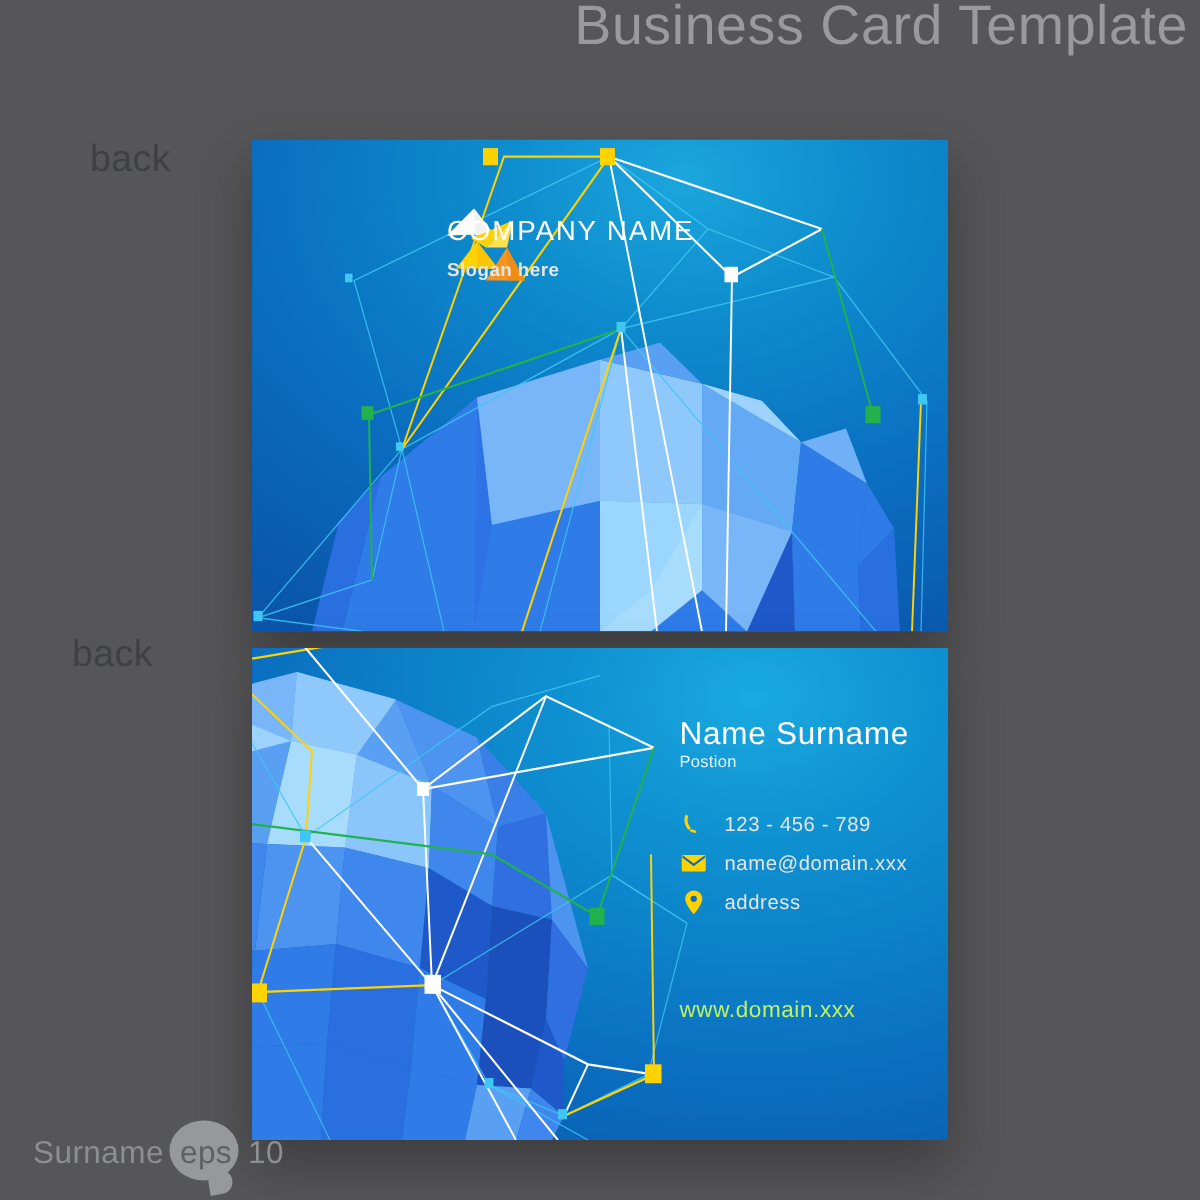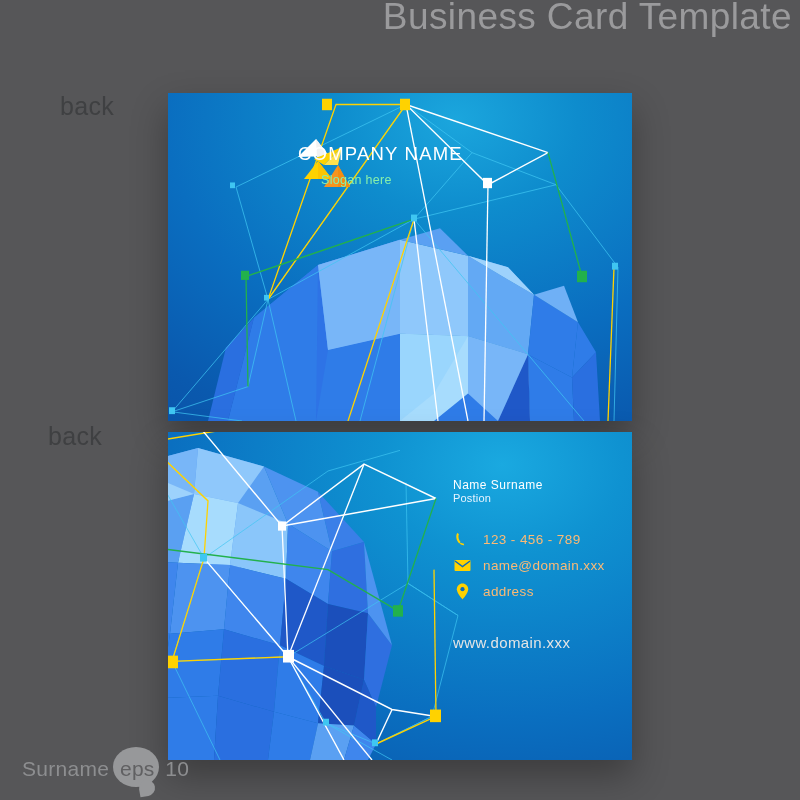--- a/index.html
+++ b/index.html
@@ -78,44 +78,43 @@
     font-size: 18.5px;
     letter-spacing: 1.2px;
     color: #ffffff;
     font-weight: 400;
     line-height: 1;
     white-space: nowrap;
   }
   .slogan {
     margin-top: 9px;
     font-size: 12.5px;
-    color: #86efac;
+    color: #e5e5e5;
     letter-spacing: 0.3px;
-    font-weight: 400;
-    margin-left: 23px;
+    font-weight: 700;
   }
   .logo-mark {
     position: absolute;
     left: 128px;
     top: 42px;
     width: 56px;
     height: 58px;
     z-index: 6;
   }
   .logo-mark svg { display:block; width:100%; height:100%; }
 
   
   .contact-block {
     position: absolute;
     left: 285px;
     top: 46px;
     z-index: 6;
   }
   .person-name {
-    font-size: 12px;
+    font-size: 21px;
     color: #ffffff;
     letter-spacing: 0.5px;
     font-weight: 400;
     white-space: nowrap;
   }
   .person-position {
     margin-top: 0;
     font-size: 11px;
     color: #e7f4ff;
     letter-spacing: 0.2px;
@@ -136,28 +135,28 @@
     height: 18px;
     margin-right: 12px;
     flex: 0 0 18px;
     display: flex;
     align-items: center;
     justify-content: center;
   }
   .contact-icon svg { display:block; }
   .contact-text {
     font-size: 13.5px;
-    color: #fdba74;
+    color: #e5e5e5;
     letter-spacing: 0.4px;
     white-space: nowrap;
   }
   .website {
-    margin-top: 30px;
+    margin-top: 51px;
     font-size: 15px;
-    color: #e5e5e5;
+    color: #bef264;
     letter-spacing: 0.4px;
   }
 
   
   .footer {
     position: absolute;
     left: 22px;
     bottom: 10px;
     display: flex;
     align-items: center;

